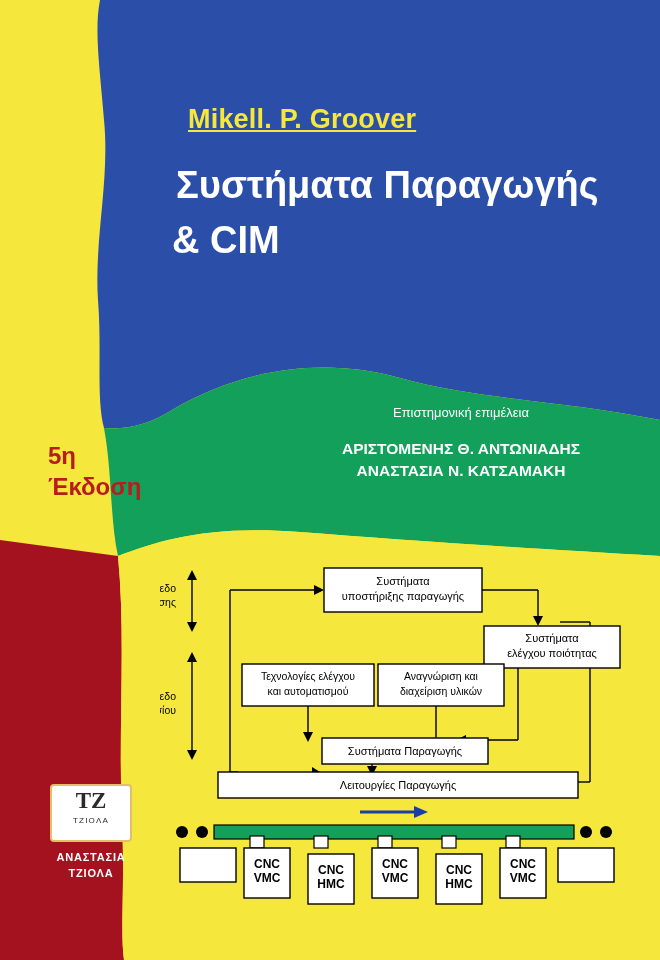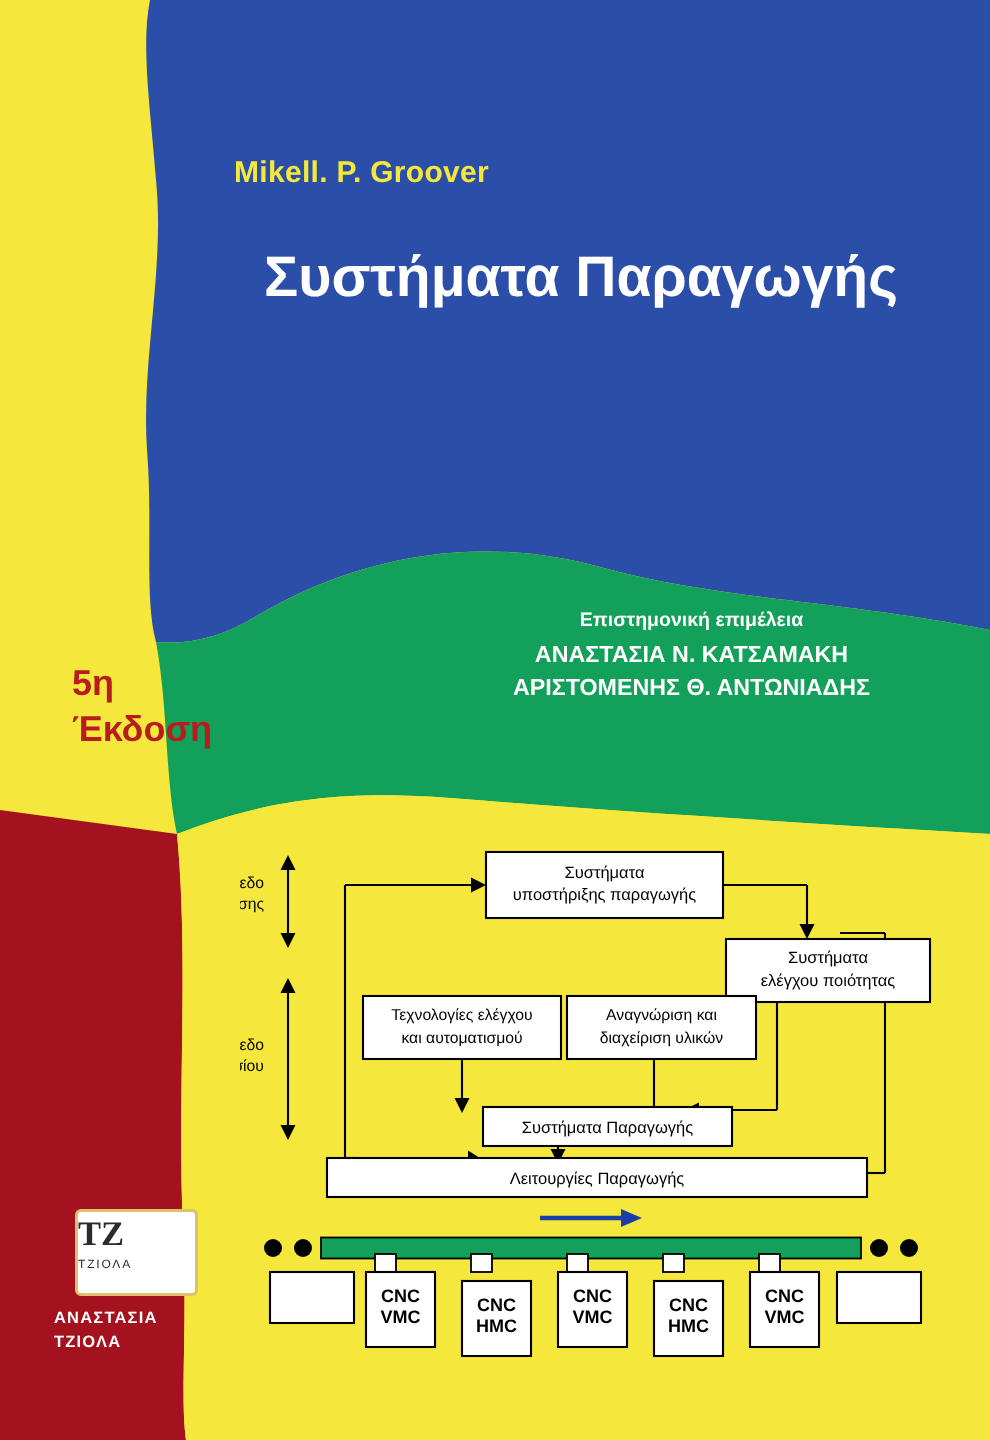--- a/index.html
+++ b/index.html
@@ -20,26 +20,27 @@
   #bg-svg {
     position: absolute;
     left: 0; top: 0;
     width: 660px;
     height: 960px;
   }
 
   
   #author {
     position: absolute;
-    left: 156px;
+    left: 188px;
     top: 104px;
-    font-size: 20px;
+    font-size: 27px;
     font-weight: bold;
     color: #f5e73c;
     letter-spacing: 0.2px;
+    text-decoration: underline;
   }
   #title {
     position: absolute;
     left: 172px;
     top: 158px;
     width: 470px;
     color: #ffffff;
     font-size: 38px;
     font-weight: bold;
     line-height: 1.45;
@@ -71,22 +72,22 @@
   #editors {
     position: absolute;
     right: 34px;
     top: 405px;
     width: 330px;
     text-align: center;
     color: #ffffff;
   }
   #editors .ed-pre {
     font-size: 13px;
-    font-weight: bold;
-    margin-bottom: 6px;
+    font-weight: normal;
+    margin-bottom: 18px;
   }
   #editors .ed-name {
     font-size: 15.5px;
     font-weight: bold;
     line-height: 1.45;
   }
 
   
   #diagram {
     position: absolute;
@@ -95,22 +96,23 @@
     width: 470px;
     height: 350px;
     text-align: center;
   }
   #diagram svg { display:block; }
 
   
   #publisher {
     position: absolute;
     left: 36px;
-    top: 806px;
+    top: 784px;
     width: 110px;
+    text-align: center;
   }
   #pub-mark {
     width: 78px;
     height: 54px;
     margin: 0 auto;
     border: 2px solid #e0c068;
     border-radius: 4px;
     background: #ffffff;
     position: relative;
   }
@@ -168,31 +170,32 @@
     <path d="M118,556 C160,540 210,525 300,532
              C400,540 520,548 660,556 L660,960 L124,960
              C120,930 125,890 122,820
              C118,730 126,640 118,556 Z" fill="#f5e73c"></path>
   </svg>
 
   <div id="author">Mikell. P. Groover</div>
 
   <div id="title">
     <span class="line2">Συστήματα Παραγωγής</span>
+    <span class="line3">&amp; CIM</span>
   </div>
 
   <div id="edition">
     <span class="num">5η</span>
     <span class="word">Έκδοση</span>
   </div>
 
   <div id="editors">
     <div class="ed-pre">Επιστημονική επιμέλεια</div>
+    <div class="ed-name">ΑΡΙΣΤΟΜΕΝΗΣ Θ. ΑΝΤΩΝΙΑΔΗΣ</div>
     <div class="ed-name">ΑΝΑΣΤΑΣΙΑ Ν. ΚΑΤΣΑΜΑΚΗ</div>
-    <div class="ed-name">ΑΡΙΣΤΟΜΕΝΗΣ Θ. ΑΝΤΩΝΙΑΔΗΣ</div>
   </div>
 
   <div id="diagram">
     <svg width="470" height="350" viewBox="0 0 470 350">
       <g fill="none" stroke="#000000" stroke-width="1.4">
 
         <g>
           <line x1="32" y1="14" x2="32" y2="68"></line>
           <path d="M27,20 L32,10 L37,20" fill="#000" stroke="none"></path>
           <path d="M27,62 L32,72 L37,62" fill="#000" stroke="none"></path>

